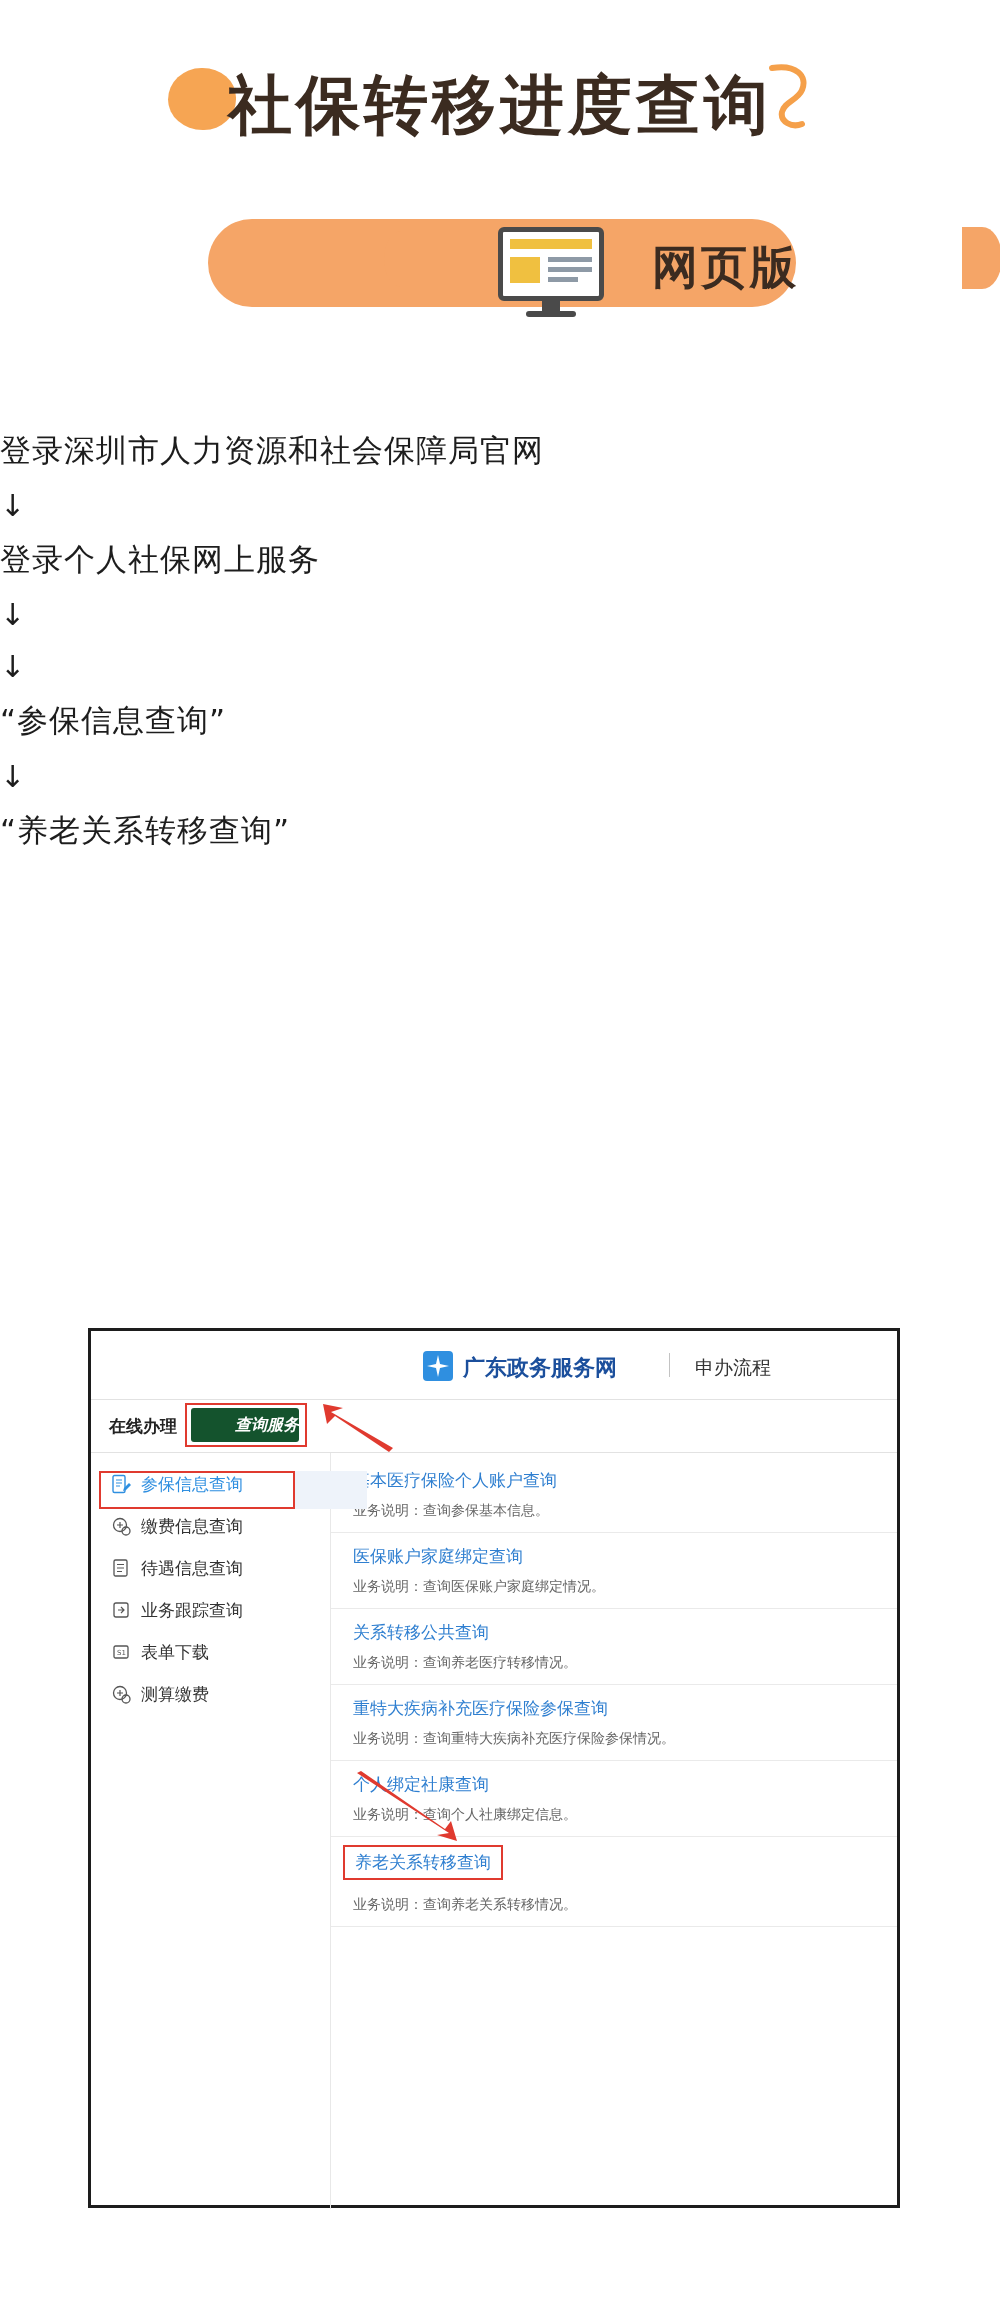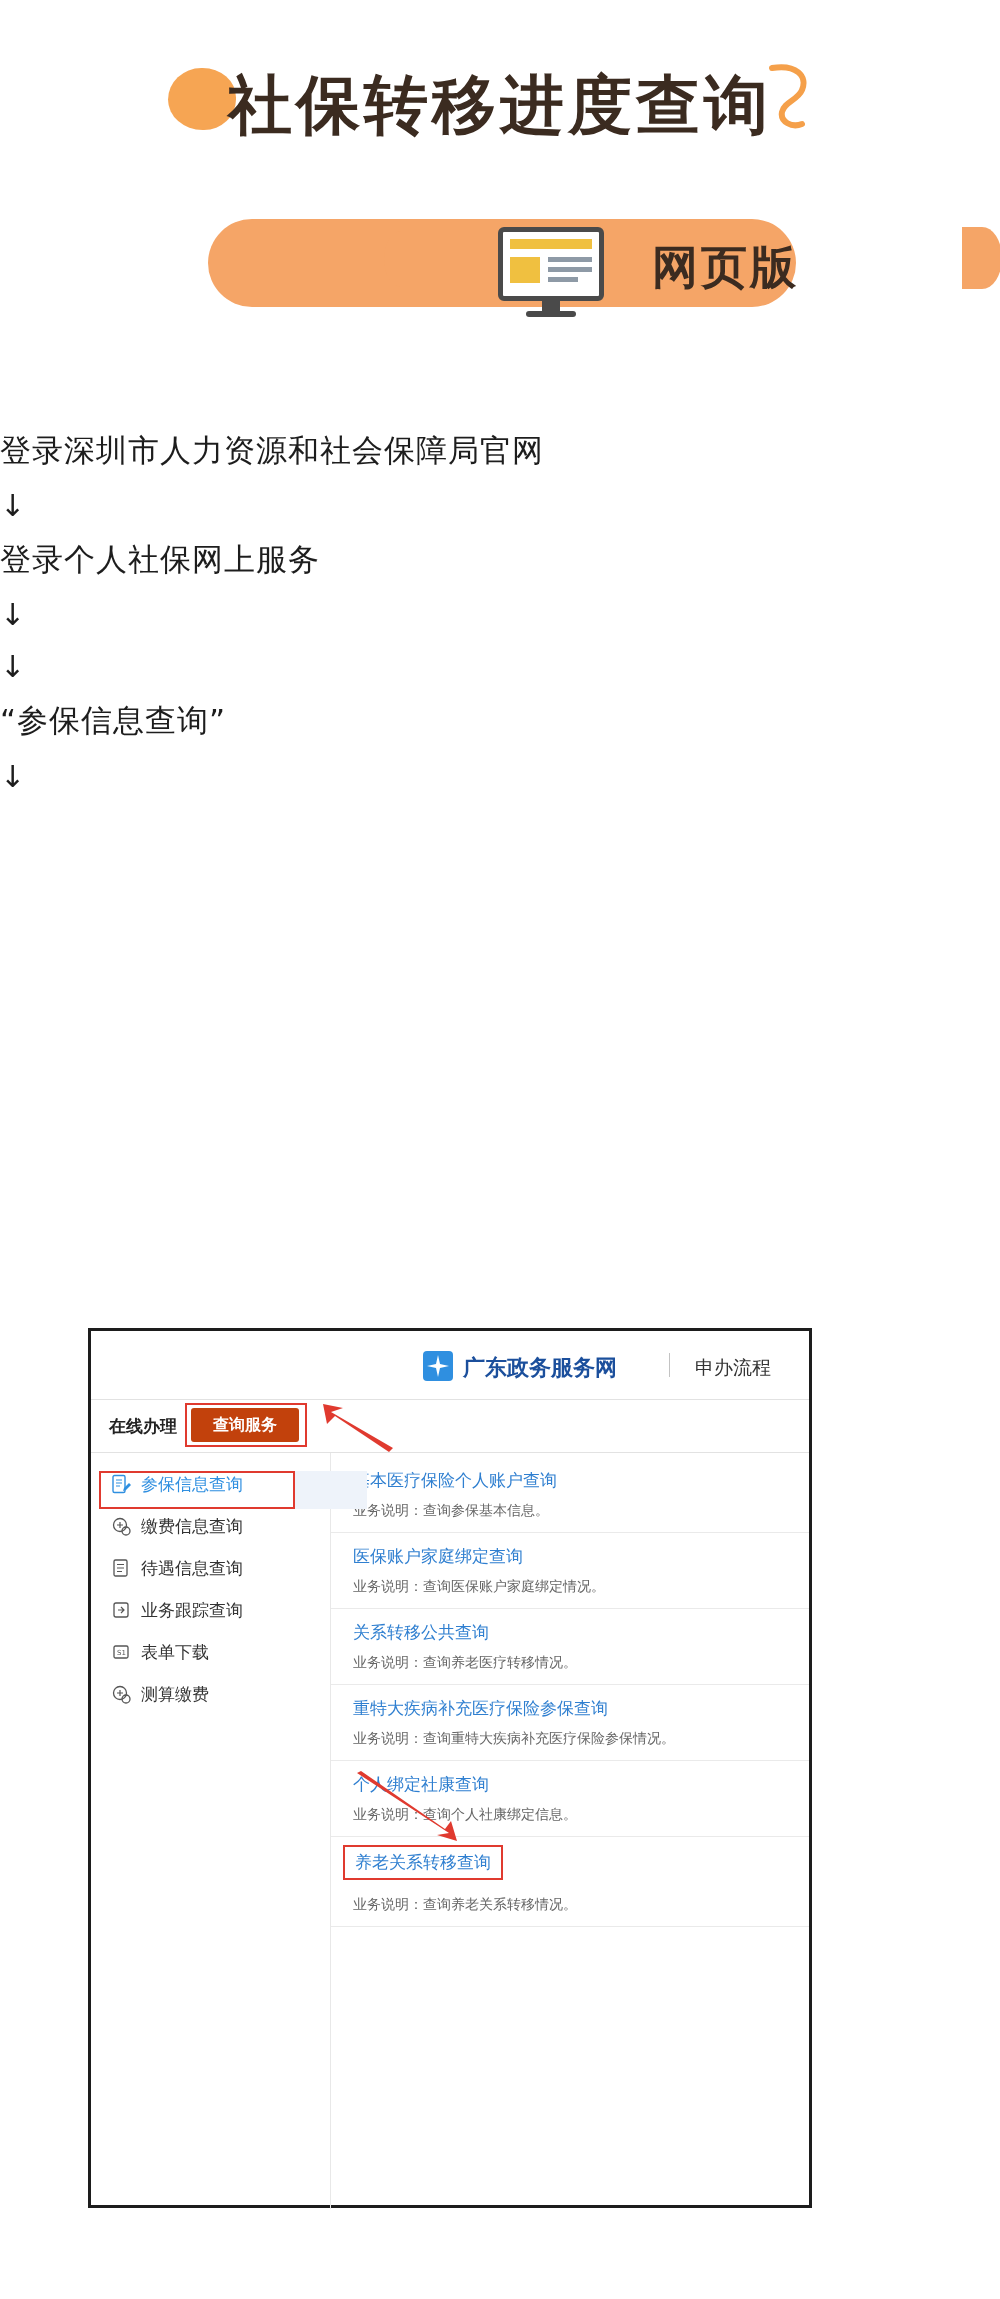--- a/index.html
+++ b/index.html
@@ -149,21 +149,21 @@
     margin: 22px 0 20px 0;
     line-height: 1;
     font-family: "DejaVu Sans", sans-serif;
   }
 
   
   .shot {
     position: absolute;
     left: 88px;
     top: 1328px;
-    width: 724px;
+    width: 812px;
     height: 880px;
     background: #ffffff;
     border: 3px solid #1d1d1d;
     box-sizing: border-box;
   }
   .shot-header {
     position: relative;
     height: 68px;
     border-bottom: 1px solid #e2e2e2;
   }
@@ -215,28 +215,29 @@
     font-weight: 700;
     color: #222;
     font-family: "DejaVu Sans", "Liberation Sans", sans-serif;
   }
   .tab-query {
     position: absolute;
     left: 100px;
     top: 8px;
     width: 108px;
     height: 34px;
-    background: #c2410c;
+    background: #14532d;
     color: #fff;
     font-size: 16px;
     font-weight: 700;
     border-radius: 3px;
-    text-align: center;
+    text-align: right;
     line-height: 34px;
     font-family: "DejaVu Sans", "Liberation Sans", sans-serif;
+    font-style: italic;
   }
   .tab-query-box {
     position: absolute;
     left: 94px;
     top: 3px;
     width: 122px;
     height: 44px;
     border: 2px solid #e03a2f;
     box-sizing: border-box;
   }
@@ -351,20 +352,21 @@
 </div>
 
 <div class="flow">
   <div class="flow-step">登录深圳市人力资源和社会保障局官网</div>
   <div class="flow-arrow">↓</div>
   <div class="flow-step">登录个人社保网上服务</div>
   <div class="flow-arrow">↓</div>
   <div class="flow-arrow">↓</div>
   <div class="flow-step">“参保信息查询”</div>
   <div class="flow-arrow">↓</div>
+  <div class="flow-step">“养老关系转移查询”</div>
 </div>
 
 <div class="shot">
 
   <div class="shot-header">
     <svg class="gd-logo" viewBox="0 0 30 30">
       <rect x="0" y="0" width="30" height="30" rx="4" fill="#2f8fe0"></rect>
       <path d="M15 4 L17 13 L26 15 L17 17 L15 26 L13 17 L4 15 L13 13 Z" fill="#ffffff"></path>
     </svg>
     <div class="gd-name">广东政务服务网</div>

